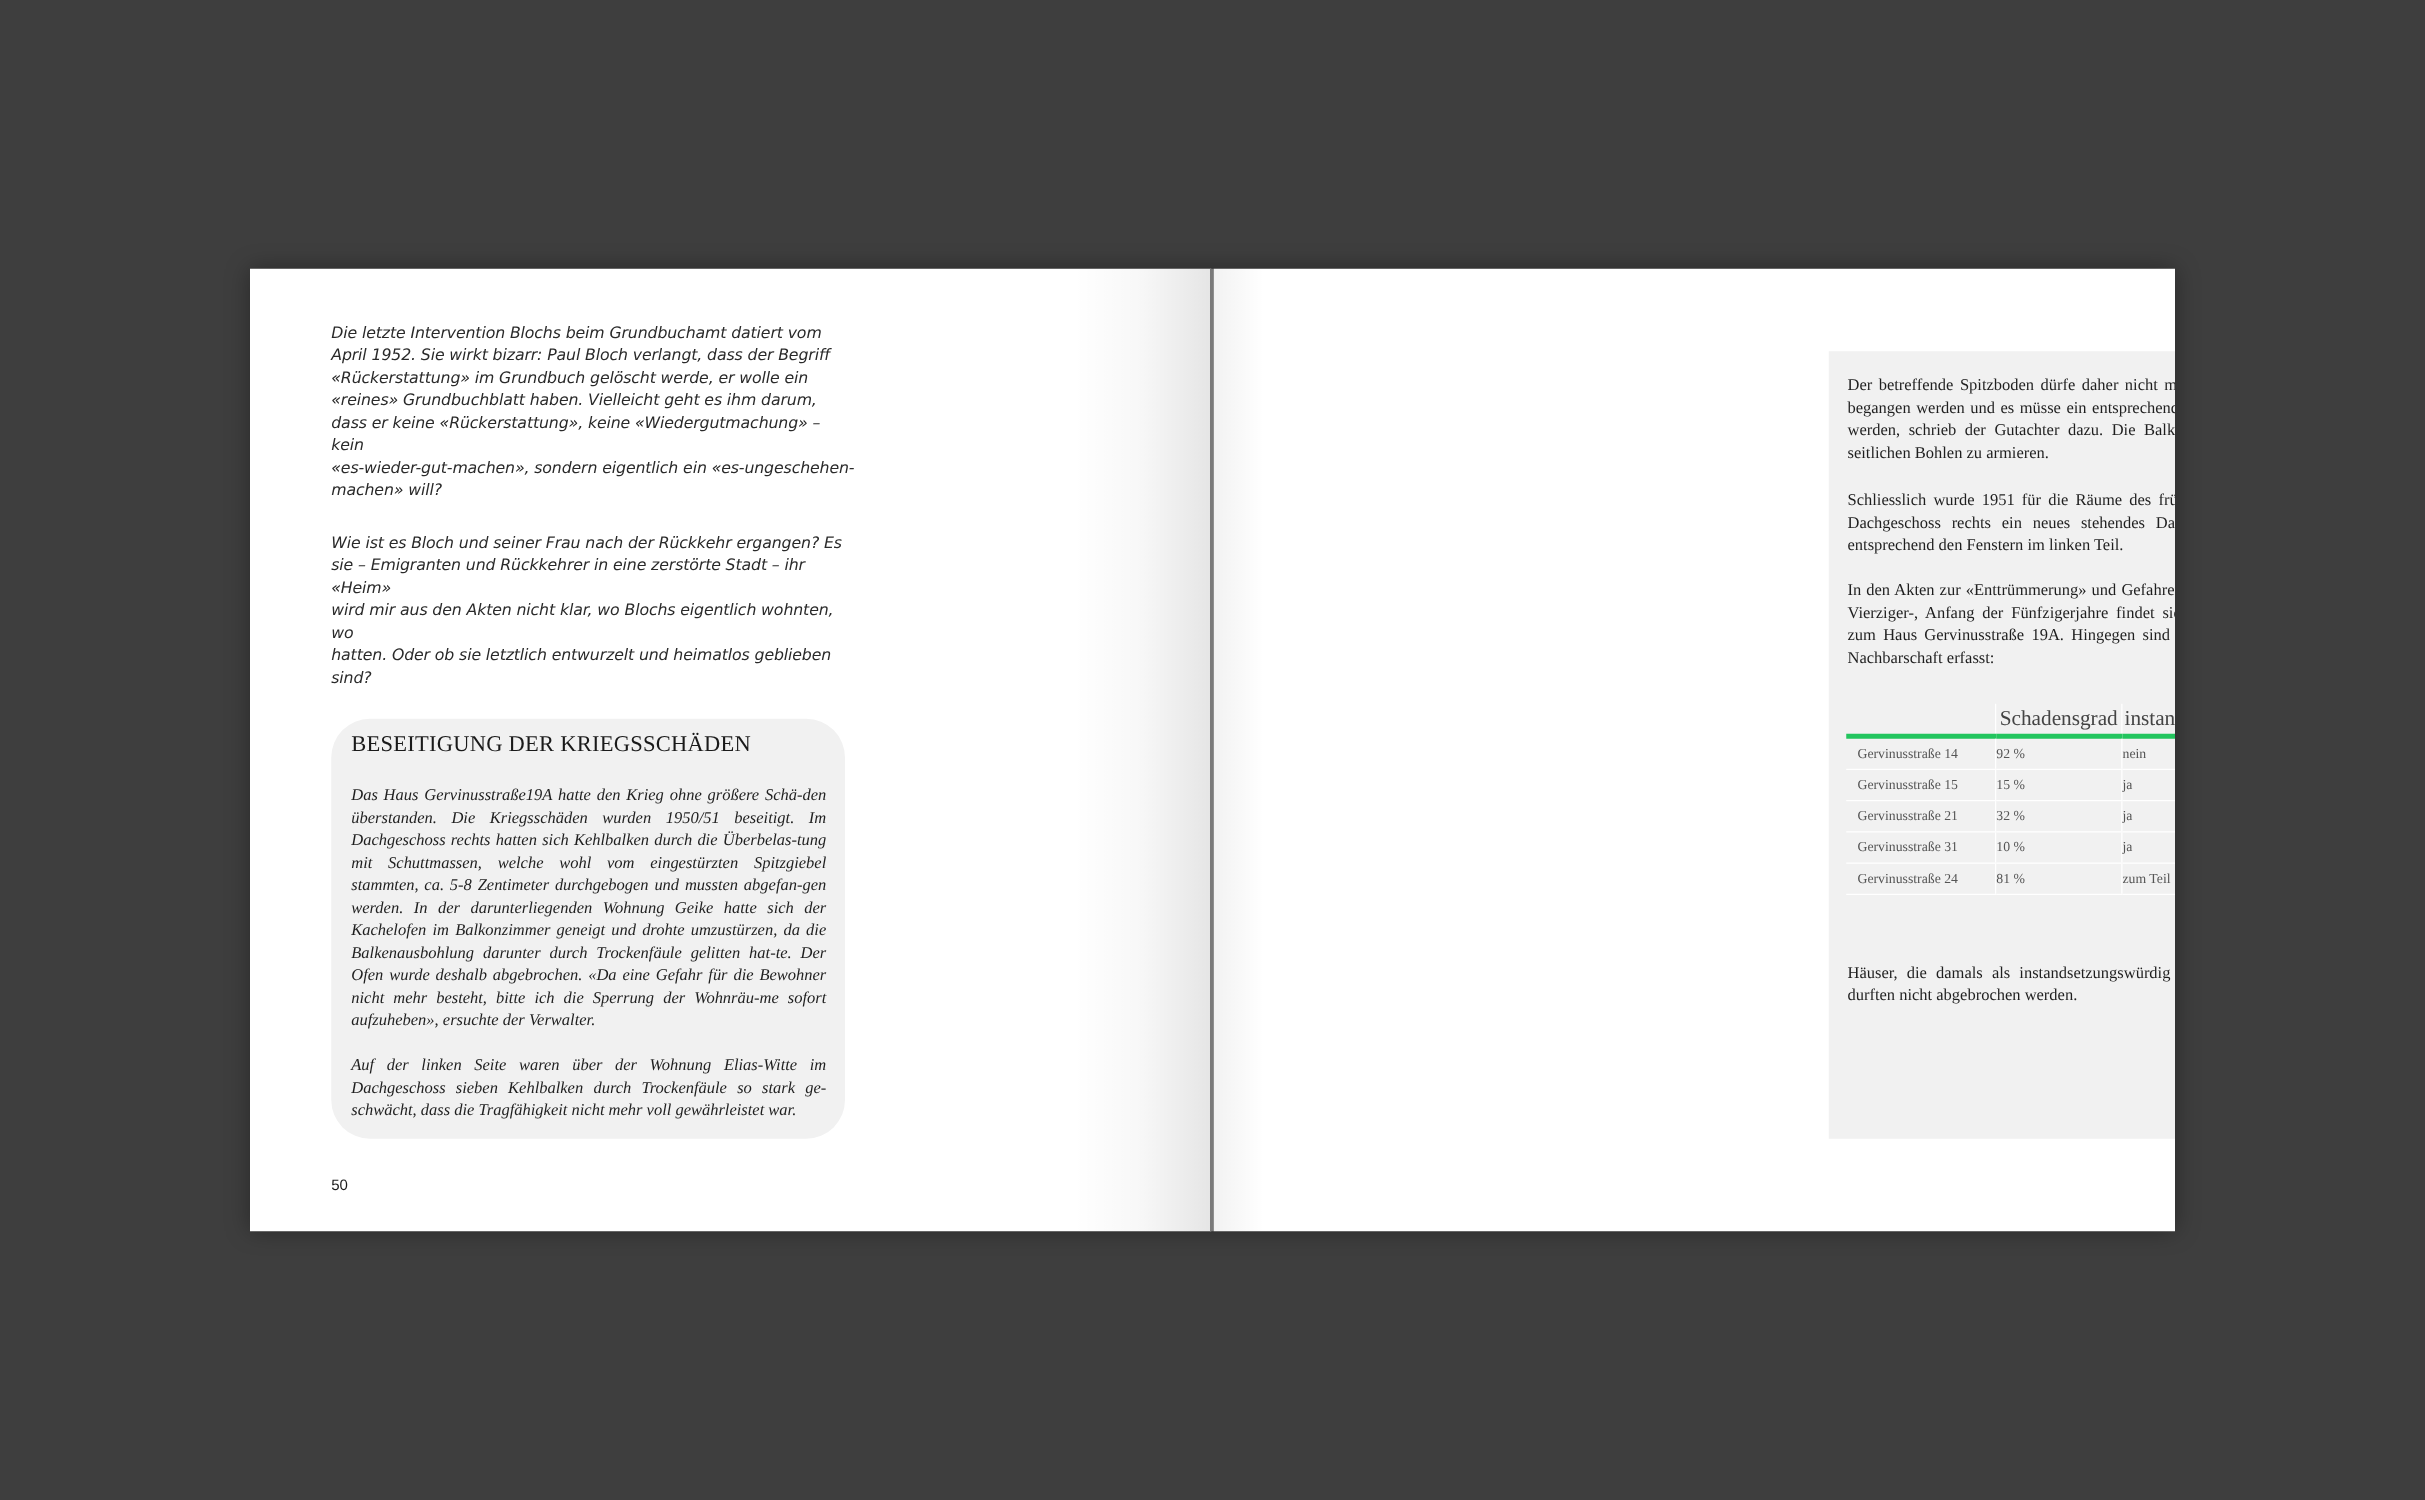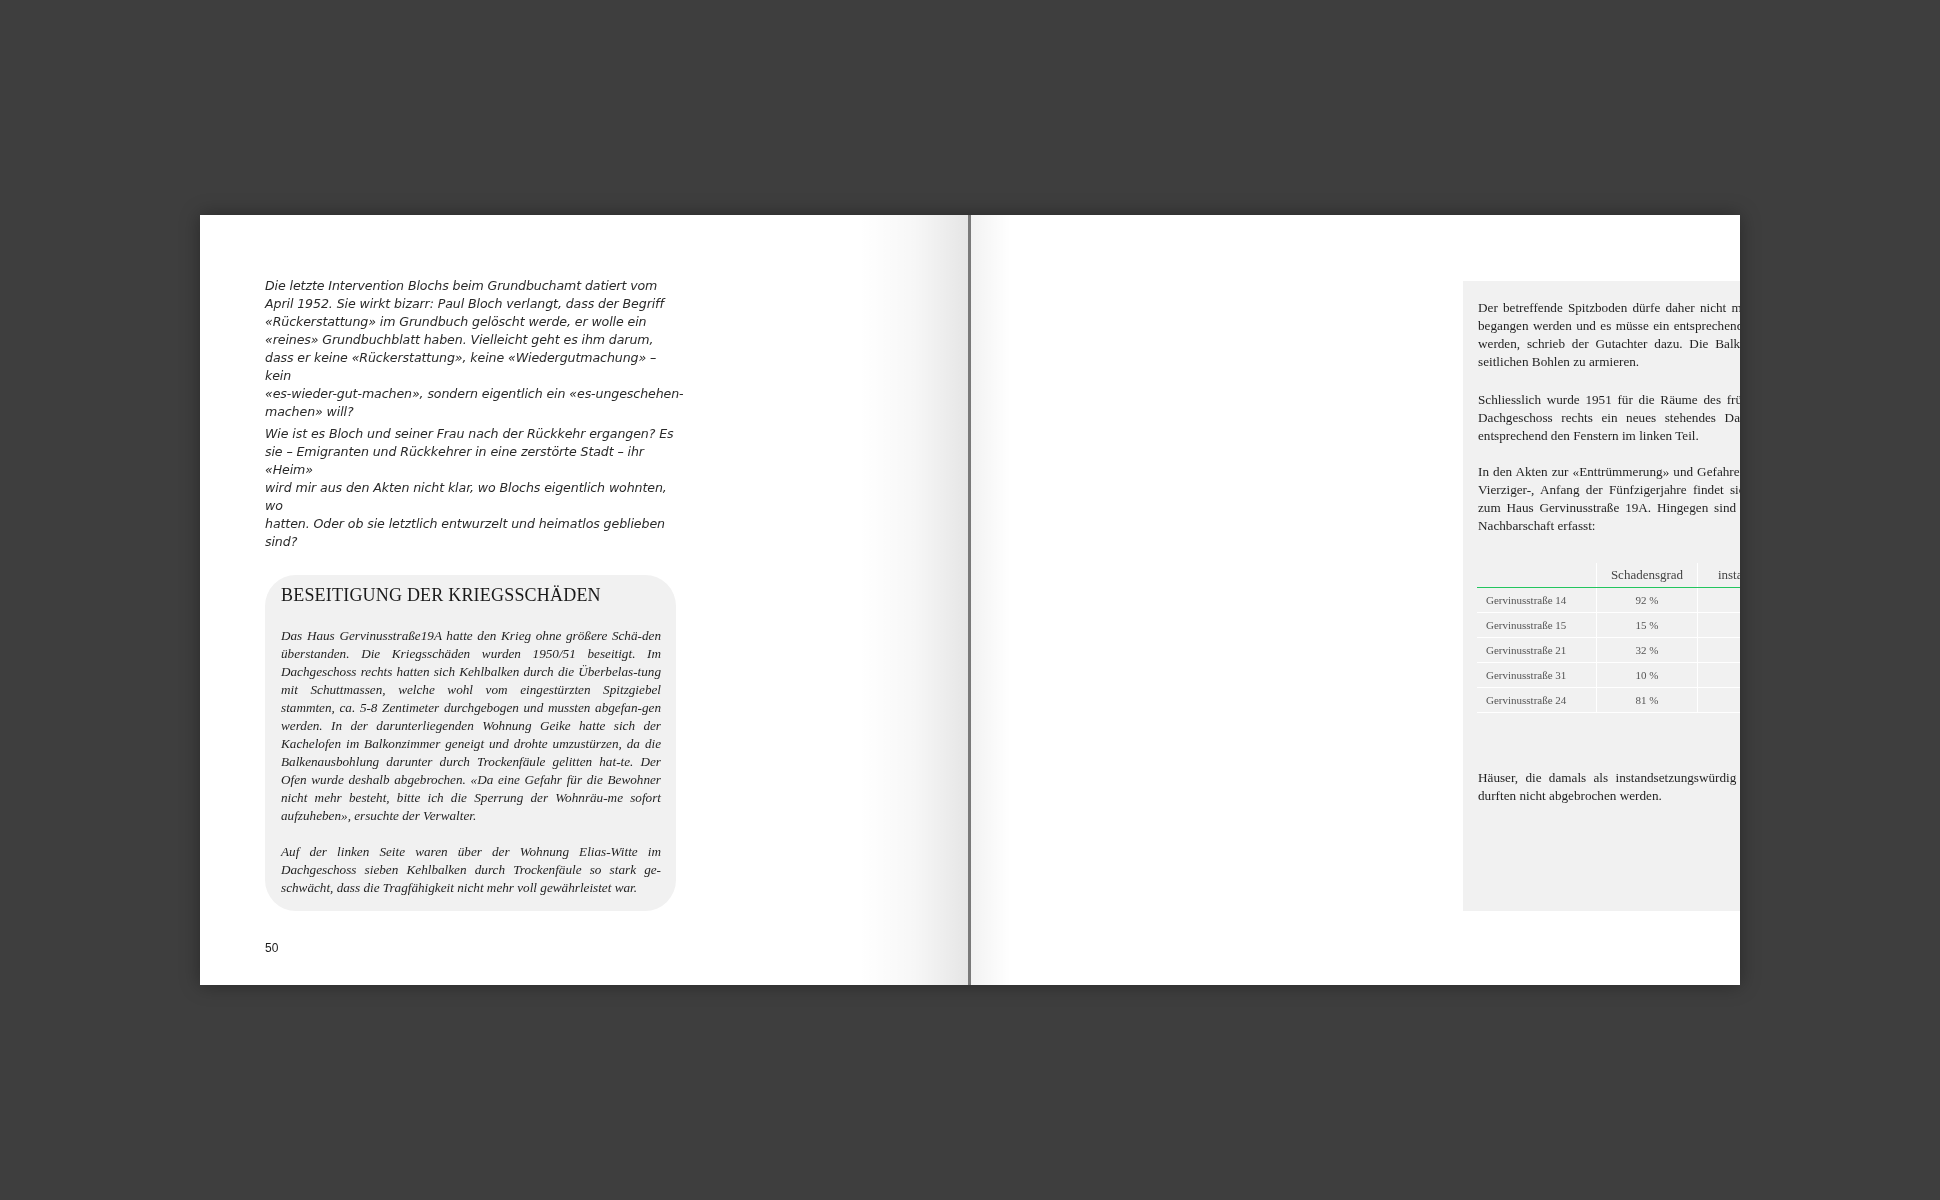--- a/index.html
+++ b/index.html
@@ -57,44 +57,44 @@
   .right-text { position: absolute; left: 15px; width: 381px;
     font-family: "Liberation Serif", serif; font-size: 13.2px; line-height: 18px;
     text-align: justify; color: #1f1f1f; }
   .right-text p { margin: 0; }
   .data-table {
     position: absolute; left: 14px; top: 282px; width: 380px;
     border-collapse: collapse;
     font-family: "Liberation Serif", serif; font-size: 11px; color: #555;
   }
   .data-table th {
-    font-weight: normal; color: #444; font-size: 13px;
+    font-weight: normal; color: #444; font-size: 17px;
     height: 24px; padding: 0; text-align: center;
-    border-bottom: 1px solid #22c55e;
+    border-bottom: 4px solid #22c55e;
   }
   .data-table td {
-    height: 24px; padding: 0; text-align: center;
+    height: 24px; padding: 0; text-align: left;
     border-bottom: 1.5px solid #ffffff;
   }
   .data-table td.first, .data-table th.first { text-align: left; padding-left: 9px; width: 110px; }
   .data-table .c2 { border-left: 1.5px solid #ffffff; width: 100px; }
   .data-table .c3 { border-left: 1.5px solid #ffffff; }
   .page-number {
     position: absolute; top: 726px;
     font-family: Liberation Sans, sans-serif; font-size: 12px; color: #1a1a1a;
   }
   .page.left .page-number { left: 65px; }
 </style>
 </head>
 <body>
 
 <div class="spread">
 
   <div class="page left">
-    <div class="italic-block" style="top:62px;">
+    <div class="italic-block" style="top:42px;">
       <p>Die letzte Intervention Blochs beim Grundbuchamt datiert vom</p>
       <p>April 1952. Sie wirkt bizarr: Paul Bloch verlangt, dass der Begriff</p>
       <p>«Rückerstattung» im Grundbuch gelöscht werde, er wolle ein</p>
       <p>«reines» Grundbuchblatt haben. Vielleicht geht es ihm darum,</p>
       <p>dass er keine «Rückerstattung», keine «Wiedergutmachung» – kein</p>
       <p>«es-wieder-gut-machen», sondern eigentlich ein «es-ungeschehen-</p>
       <p>machen» will?</p>
     </div>
     <div class="italic-block" style="top:210px;">
       <p>Wie ist es Bloch und seiner Frau nach der Rückkehr ergangen? Es</p>

